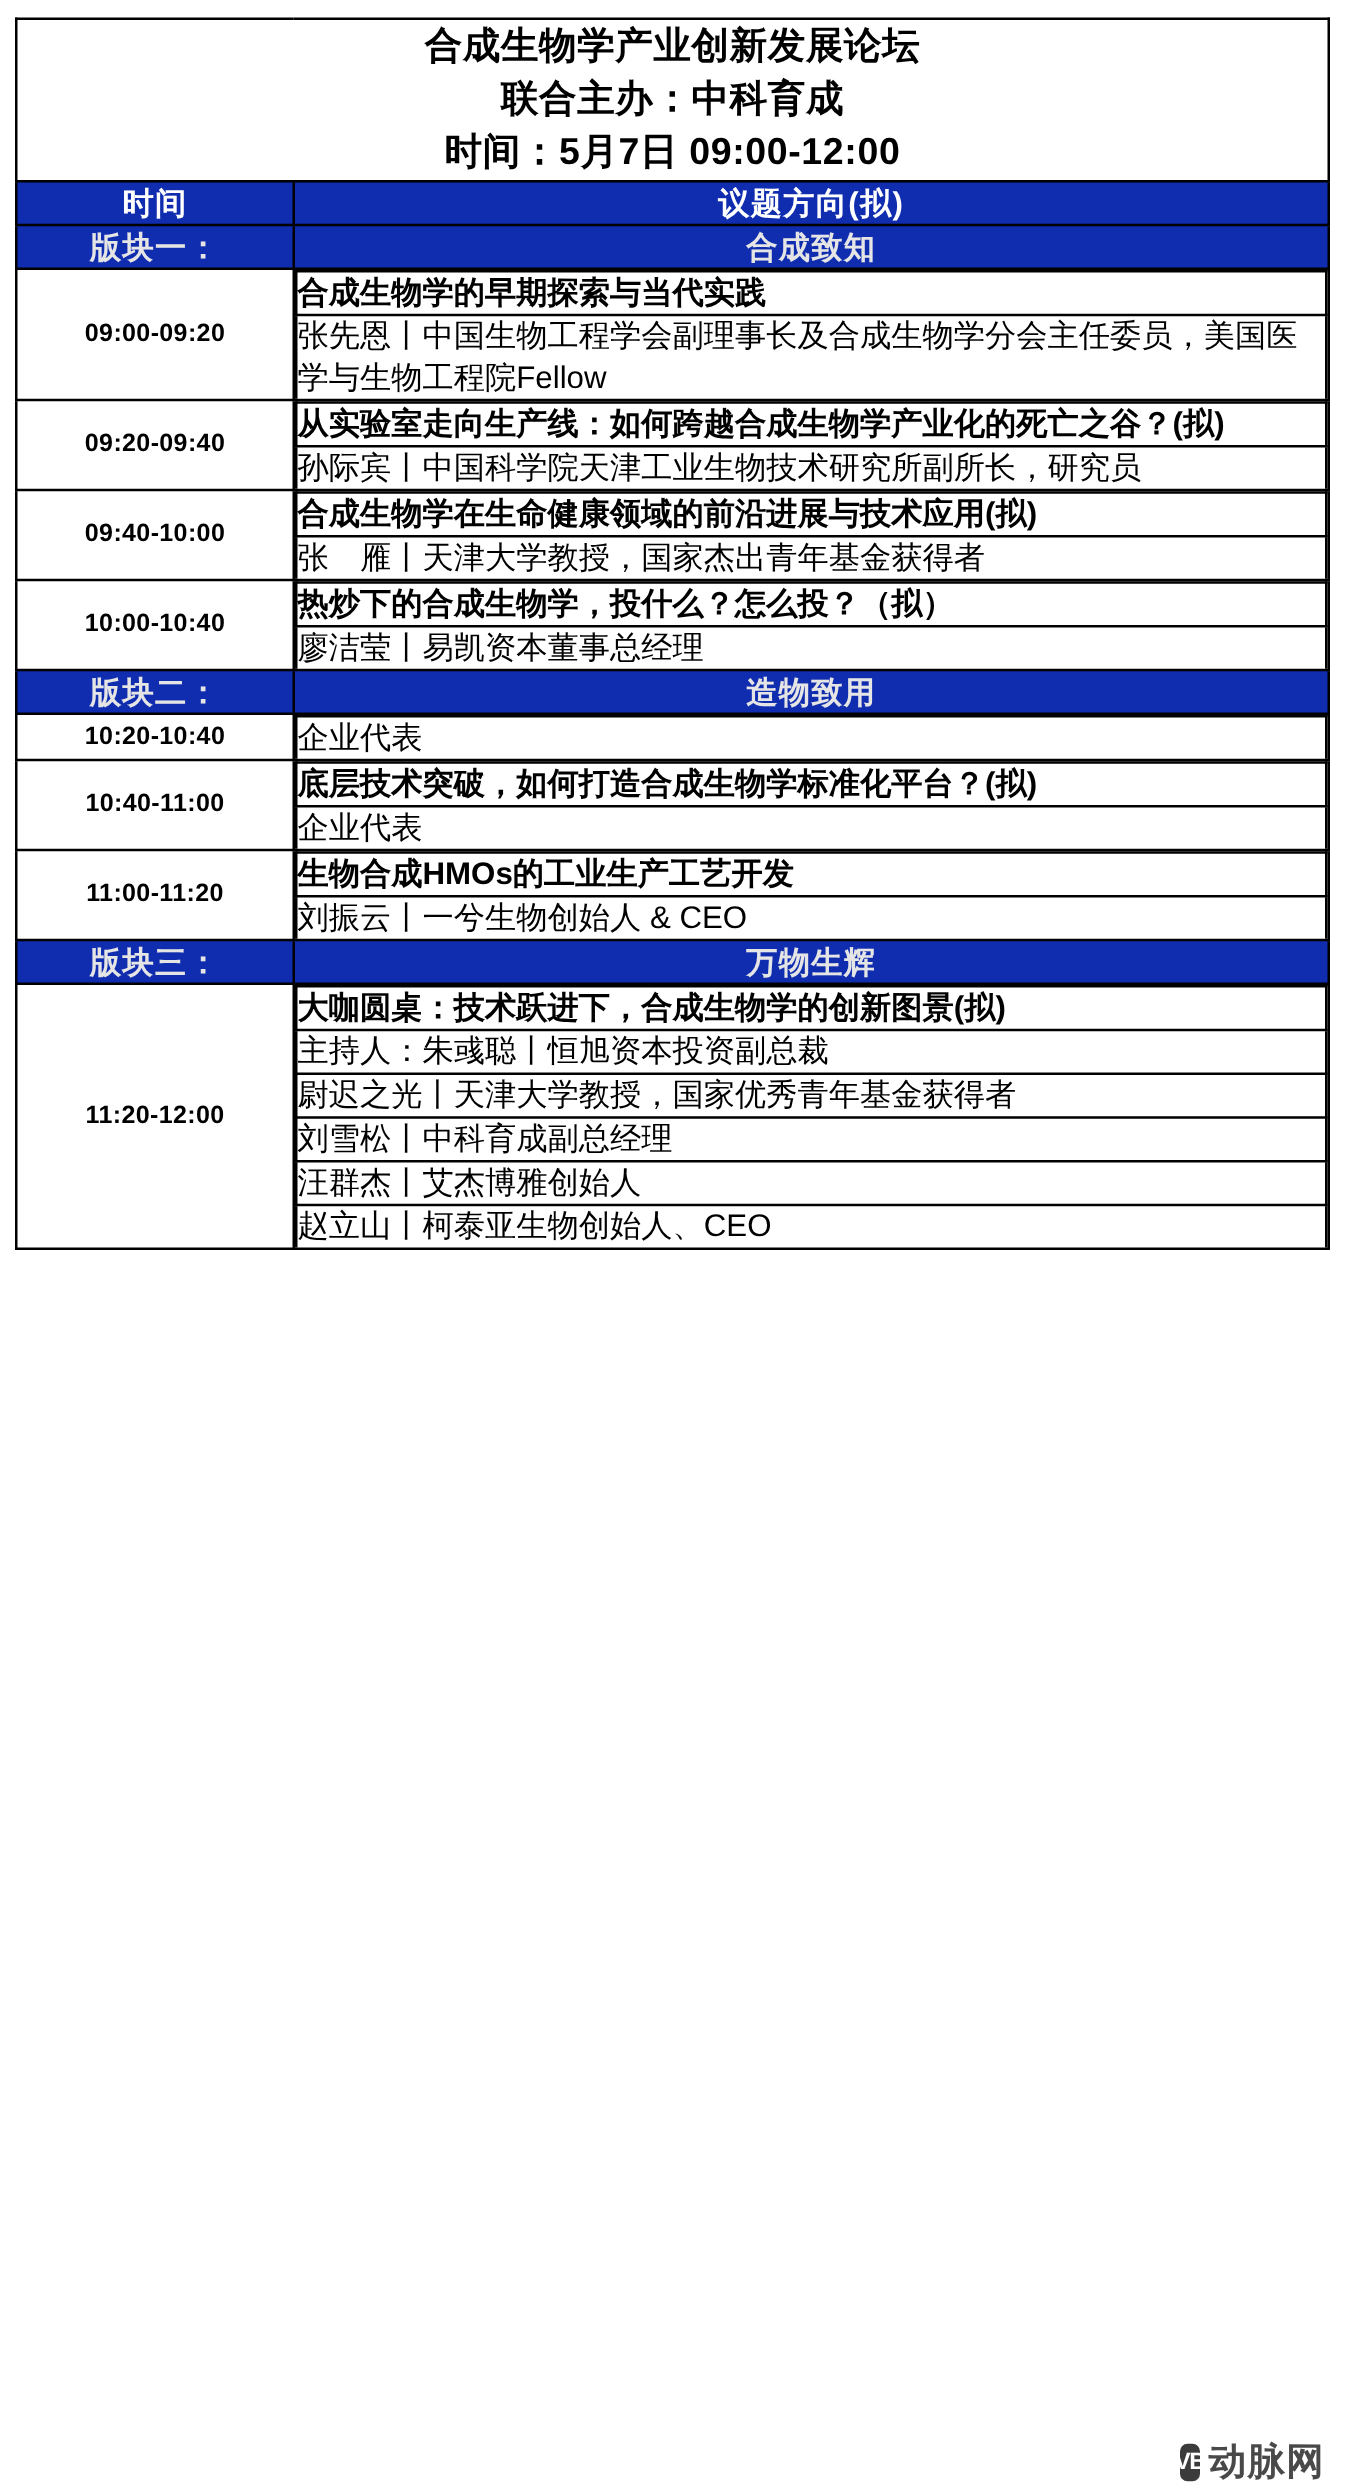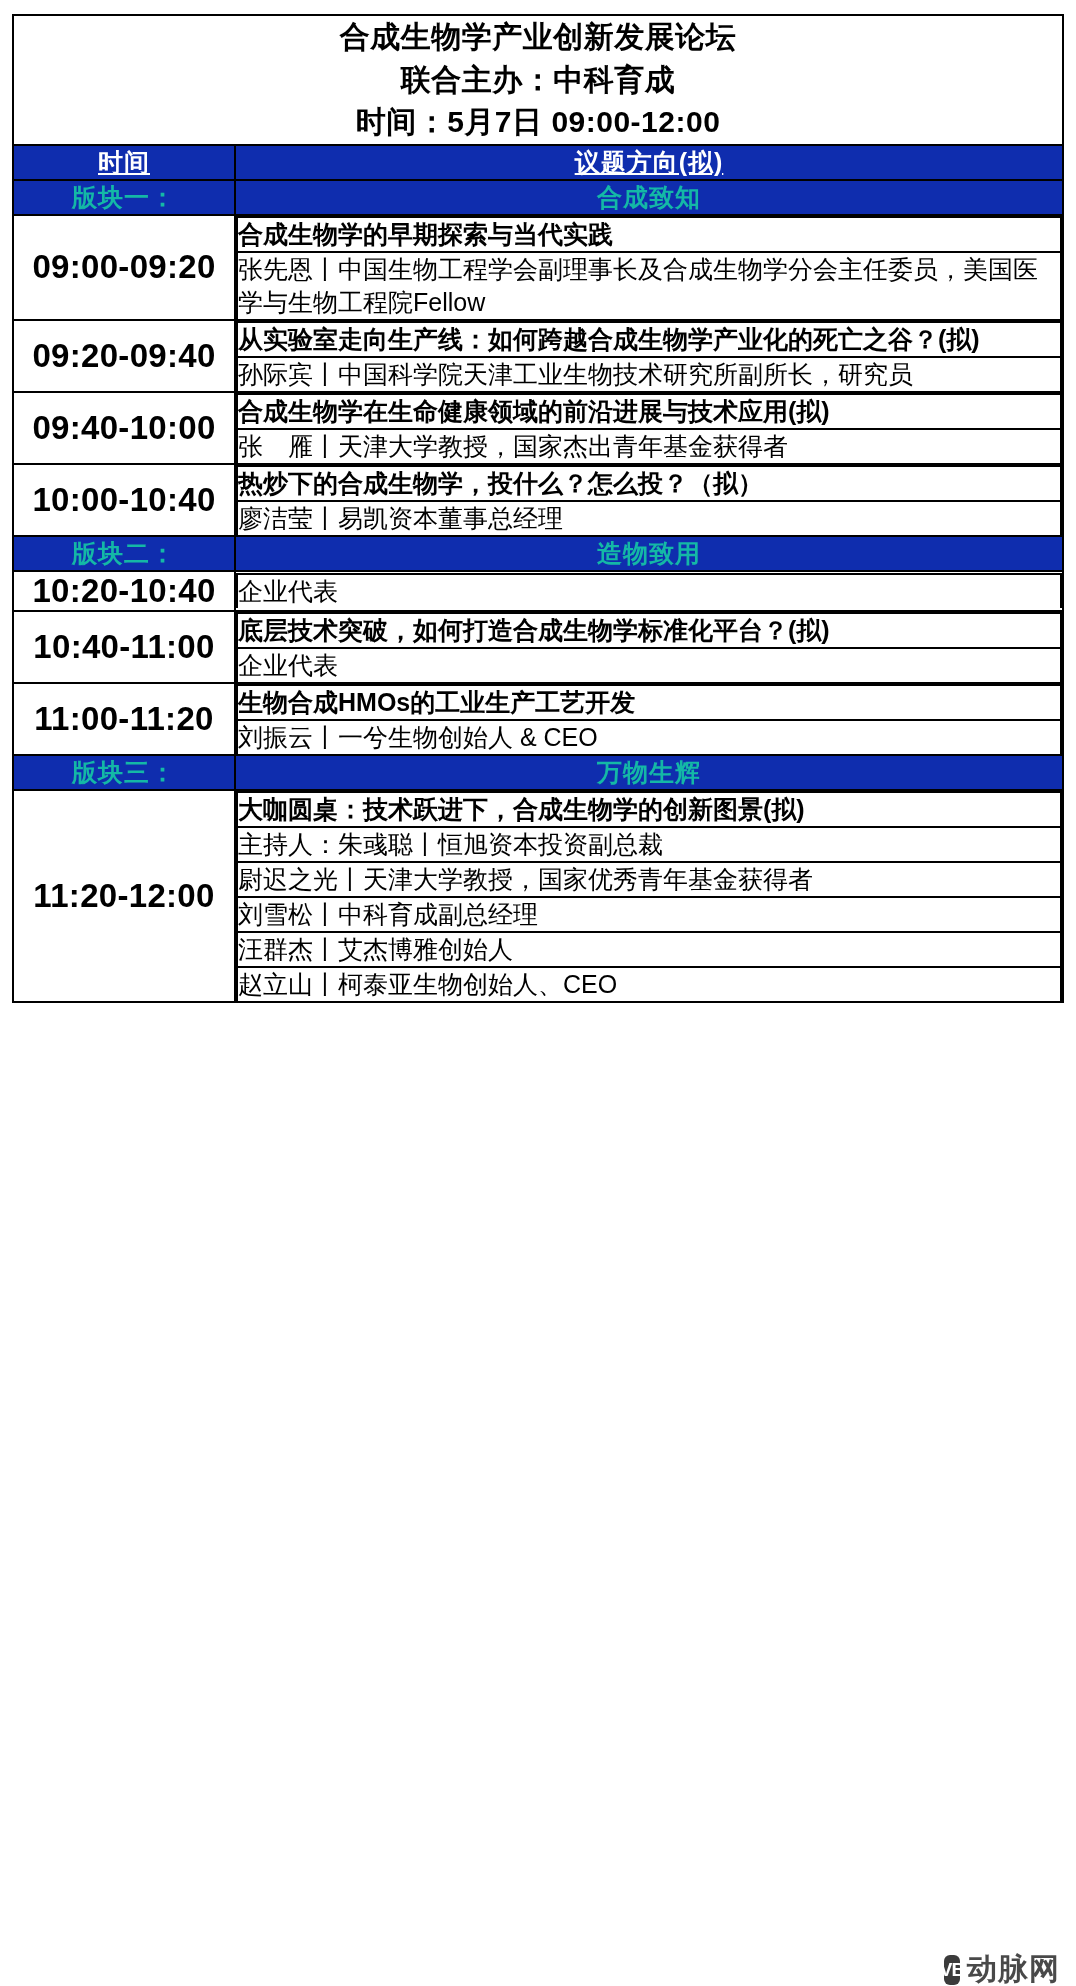--- a/index.html
+++ b/index.html
@@ -45,36 +45,35 @@
   }
   
   .hdr {
     background: #0f2dae;
     color: #ffffff;
     font-weight: bold;
     font-size: 25px;
     text-align: center;
     padding: 7px 0 9px 0;
     letter-spacing: 1px;
-    text-decoration: underline;
   }
   .section-hdr {
     background: #0f2dae;
-    color: #14b8a6;
+    color: #e5e5e5;
     font-weight: bold;
     font-size: 25px;
     text-align: center;
     padding: 7px 0 9px 0;
     letter-spacing: 1px;
   }
   
   .time {
     text-align: center;
     font-weight: bold;
-    font-size: 33px;
+    font-size: 20px;
     letter-spacing: 0.3px;
     white-space: nowrap;
   }
   
   .topic {
     font-weight: bold;
     font-size: 25px;
     line-height: 1.32;
     padding: 7px 10px 8px 12px;
     text-align: left;

